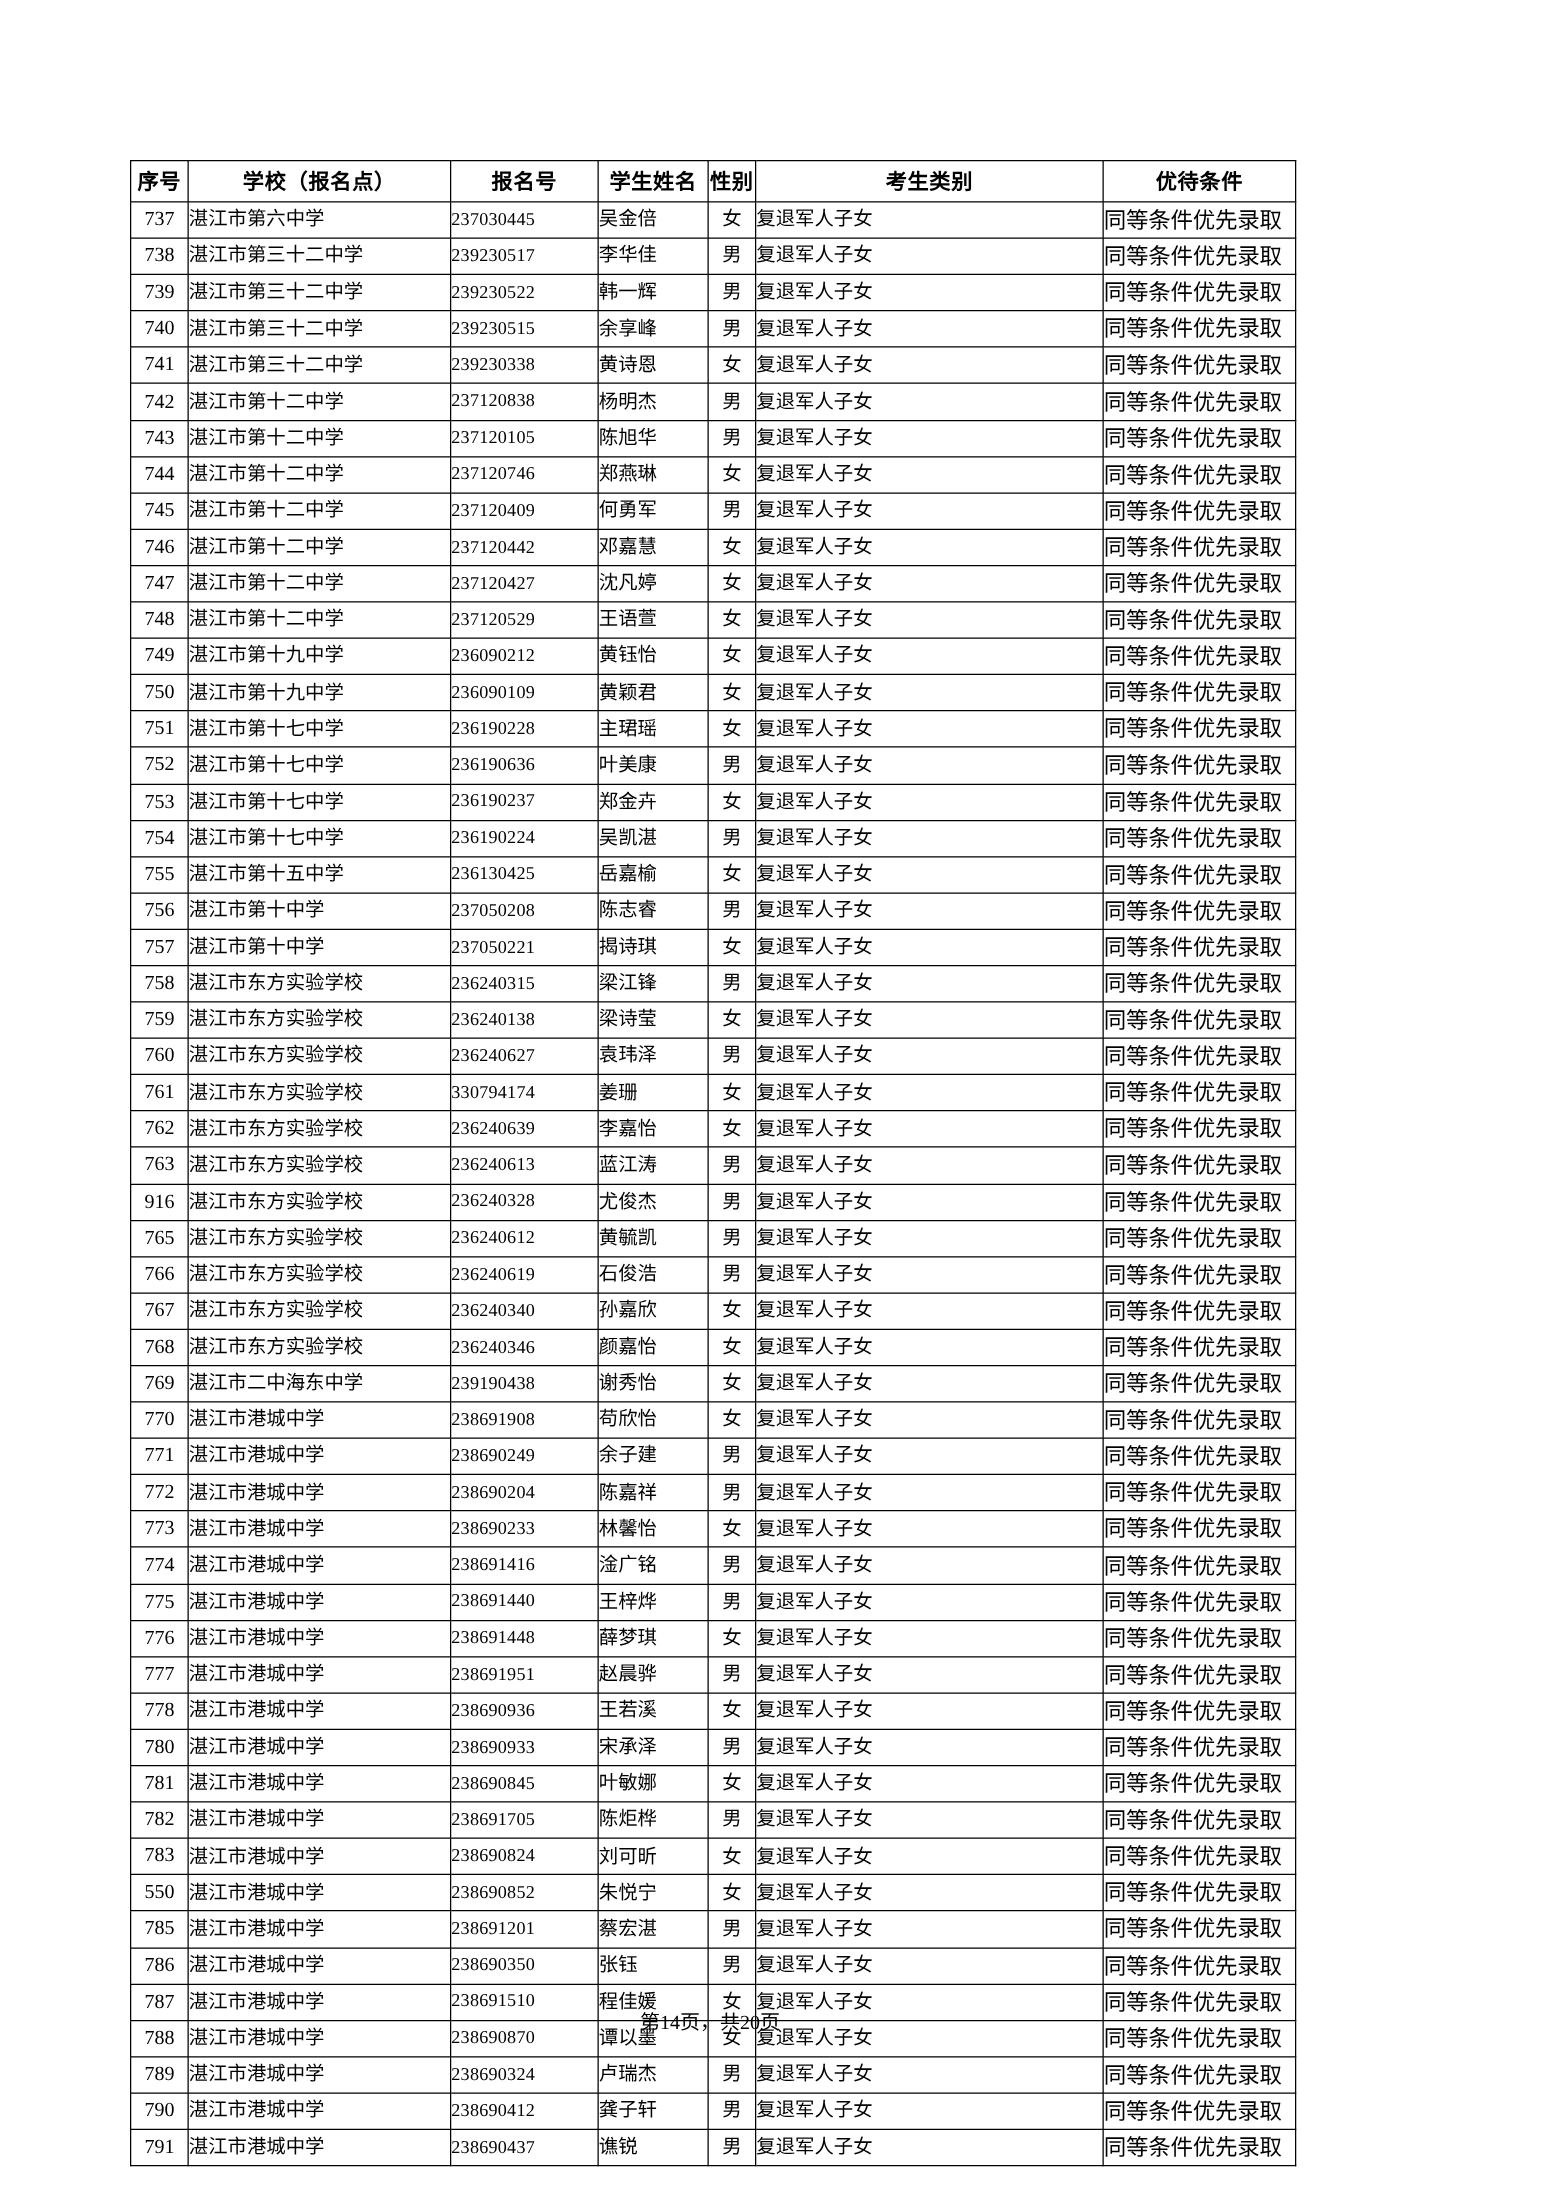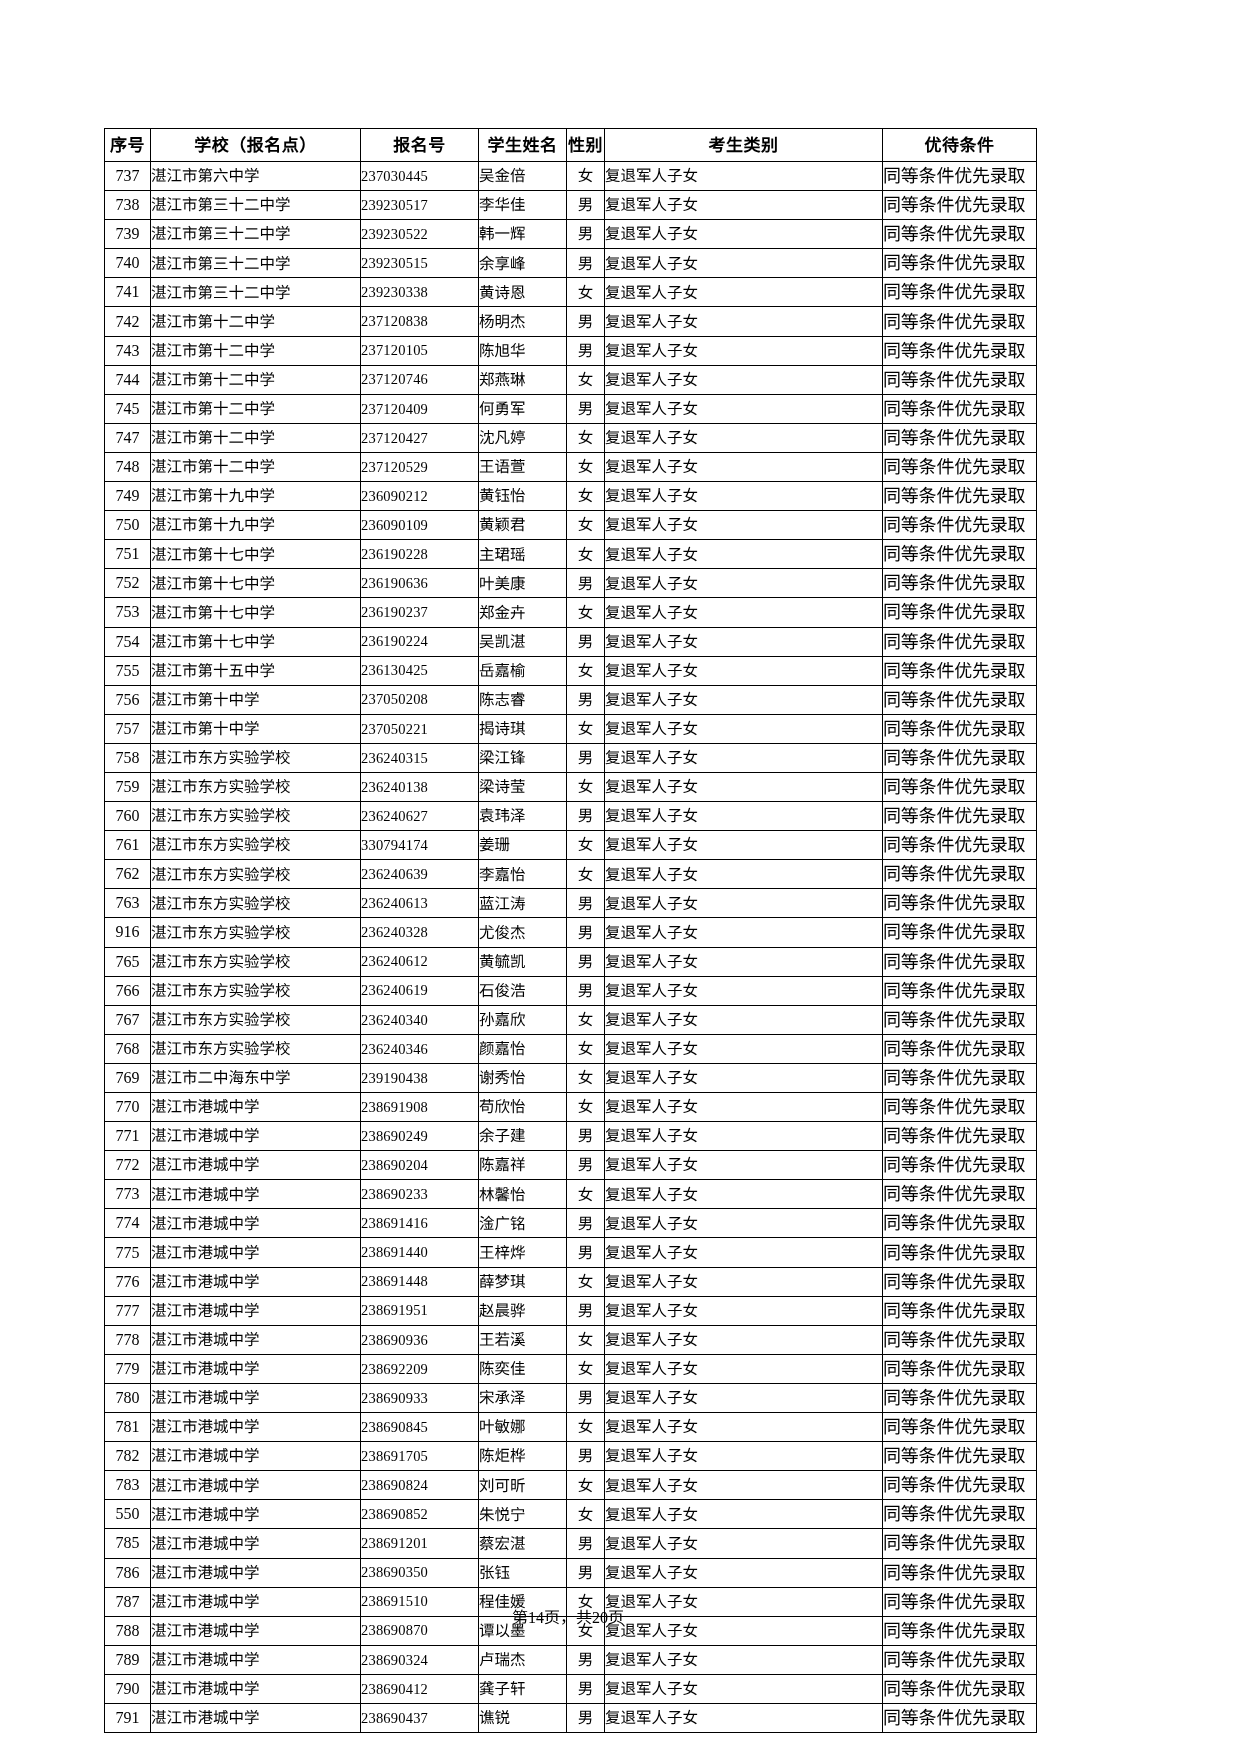--- a/index.html
+++ b/index.html
@@ -193,20 +193,29 @@
         <tr>
           <td class="idx">745</td>
           <td class="school">湛江市第十二中学</td>
           <td class="regno">237120409</td>
           <td class="name">何勇军</td>
           <td class="gender">男</td>
           <td class="ctype">复退军人子女</td>
           <td class="pref">同等条件优先录取</td>
         </tr>
         <tr>
+          <td class="idx">746</td>
+          <td class="school">湛江市第十二中学</td>
+          <td class="regno">237120442</td>
+          <td class="name">邓嘉慧</td>
+          <td class="gender">女</td>
+          <td class="ctype">复退军人子女</td>
+          <td class="pref">同等条件优先录取</td>
+        </tr>
+        <tr>
           <td class="idx">747</td>
           <td class="school">湛江市第十二中学</td>
           <td class="regno">237120427</td>
           <td class="name">沈凡婷</td>
           <td class="gender">女</td>
           <td class="ctype">复退军人子女</td>
           <td class="pref">同等条件优先录取</td>
         </tr>
         <tr>
           <td class="idx">748</td>
@@ -476,29 +485,20 @@
           <td class="name">赵晨骅</td>
           <td class="gender">男</td>
           <td class="ctype">复退军人子女</td>
           <td class="pref">同等条件优先录取</td>
         </tr>
         <tr>
           <td class="idx">778</td>
           <td class="school">湛江市港城中学</td>
           <td class="regno">238690936</td>
           <td class="name">王若溪</td>
-          <td class="gender">女</td>
-          <td class="ctype">复退军人子女</td>
-          <td class="pref">同等条件优先录取</td>
-        </tr>
-        <tr>
-          <td class="idx">779</td>
-          <td class="school">湛江市港城中学</td>
-          <td class="regno">238692209</td>
-          <td class="name">陈奕佳</td>
           <td class="gender">女</td>
           <td class="ctype">复退军人子女</td>
           <td class="pref">同等条件优先录取</td>
         </tr>
         <tr>
           <td class="idx">780</td>
           <td class="school">湛江市港城中学</td>
           <td class="regno">238690933</td>
           <td class="name">宋承泽</td>
           <td class="gender">男</td>

